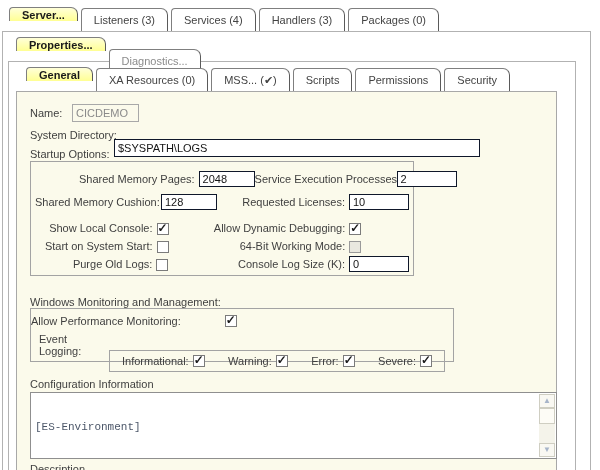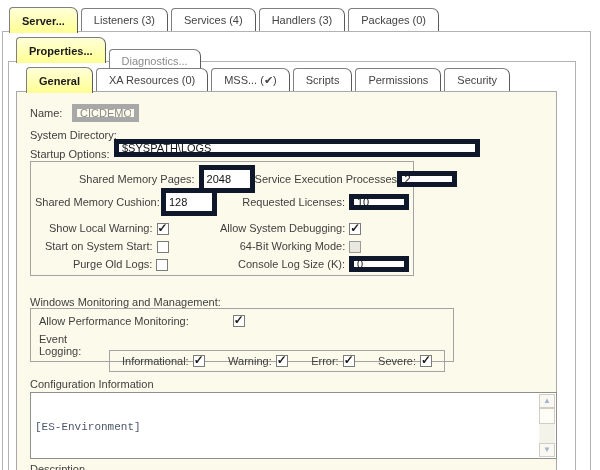--- a/index.html
+++ b/index.html
@@ -9,37 +9,37 @@
   }
   .panel{position:absolute;box-sizing:border-box;border:1px solid #b2b2b2;background:#ffffff;}
   #panel3{background:#fbfaeb;border-color:#a8a8a8;}
   .tabs{position:absolute;display:flex;align-items:flex-start;z-index:6;}
   .tab{
     box-sizing:border-box;height:23px;margin-top:1px;margin-right:3px;display:flex;align-items:center;
     padding:0 12px;background:#ffffff;border:1px solid #7f7f7f;border-bottom:none;border-right-color:#5a5a5a;
     border-radius:4px 7px 0 0;font-size:11px;color:#434343;white-space:nowrap;cursor:default;
   }
   .tab.active{
-    margin-top:0;height:26px;background:linear-gradient(#ffffd9,#ffff93);
+    margin-top:0;height:14px;background:linear-gradient(#ffffd9,#ffff93);
     font-weight:bold;color:#1a1a1a;
   }
   .tab.dim{color:#8b8b8b;margin-top:12px;}
   .lbl{position:absolute;white-space:nowrap;color:#3f3f3f;z-index:5;}
   .txt{
-    position:absolute;box-sizing:border-box;height:18px;border:5px solid #0f172a;background:#ffffff;
+    position:absolute;box-sizing:border-box;height:18px;border:1px solid #0f172a;background:#ffffff;
     font-family:"Liberation Sans",sans-serif;font-size:11px;color:#141414;padding:1px 3px;z-index:5;
   }
   .txt.dis{background:#fbfaeb;color:#8a8a8a;border-color:#a8a8a8;}
   .gbox{position:absolute;box-sizing:border-box;border:1px solid #a3a3a3;z-index:5;}
   .grow{position:absolute;left:4px;right:4px;display:flex;align-items:center;}
   .cl1{width:122px;text-align:right;padding-right:4px;white-space:nowrap;}
   .cf1{width:58px;}
   .cl2{width:138px;text-align:right;padding-right:4px;white-space:nowrap;}
   .cf2{width:62px;}
-  .gtxt{position:static;width:56px;height:28px;}
+  .gtxt{position:static;width:56px;height:16px;}
   .gtxt2{position:static;width:60px;height:16px;}
   .cb{
     position:relative;display:inline-block;box-sizing:border-box;width:12px;height:12px;
     border:1px solid #7b7b7b;background:#ffffff;vertical-align:middle;
   }
   .cb.checked::after{
     content:"\2713";position:absolute;left:0px;top:-3px;font-size:12px;font-weight:bold;color:#1a1a1a;
   }
   .cb.dis{background:#e9e8df;border-color:#9a9a9a;}
   .pair{display:flex;align-items:center;gap:4px;white-space:nowrap;}
@@ -105,42 +105,42 @@
     <div class="cl2">Service Execution Processes:</div>
     <div class="cf2"><input class="txt gtxt2" value="2" style=""></div>
   </div>
   <div class="grow" style="top:31px;height:18px;">
     <div class="cl1">Shared Memory Cushion:</div>
     <div class="cf1"><input class="txt gtxt" value="128" style=""></div>
     <div class="cl2">Requested Licenses:</div>
     <div class="cf2"><input class="txt gtxt2" value="10" style=""></div>
   </div>
   <div class="grow" style="top:58px;height:16px;">
-    <div class="cl1">Show Local Warning:</div>
+    <div class="cl1">Show Local Console:</div>
     <div class="cf1"><span class="cb checked"></span></div>
-    <div class="cl2">Allow System Debugging:</div>
+    <div class="cl2">Allow Dynamic Debugging:</div>
     <div class="cf2"><span class="cb checked"></span></div>
   </div>
   <div class="grow" style="top:76px;height:16px;">
     <div class="cl1">Start on System Start:</div>
     <div class="cf1"><span class="cb"></span></div>
     <div class="cl2">64-Bit Working Mode:</div>
     <div class="cf2"><span class="cb dis"></span></div>
   </div>
   <div class="grow" style="top:93px;height:18px;">
     <div class="cl1">Purge Old Logs:</div>
     <div class="cf1"><span class="cb"></span></div>
     <div class="cl2">Console Log Size (K):</div>
     <div class="cf2"><input class="txt gtxt2" value="0" style=""></div>
   </div>
 </div>
 
 <div class="lbl" style="left:30px;top:296px;">Windows Monitoring and Management:</div>
 <div class="gbox" style="left:30px;top:308px;width:424px;height:54px;">
-  <div class="grow pair" style="top:5px;left:8px;height:14px;gap:44px;">
+  <div class="grow pair" style="top:5px;left:0;height:14px;gap:44px;">
     <span>Allow Performance Monitoring:</span>
     <span class="cb checked"></span>
   </div>
   <div class="grow" style="top:25px;left:8px;height:22px;">
     <span style="width:70px;">Event Logging:</span>
     <div class="gbox" style="position:static;width:336px;height:22px;display:flex;align-items:center;justify-content:space-between;padding:0 12px;margin-left:0;margin-top:31px;">
       <span class="pair">
         <span>Informational:</span>
         <span class="cb checked"></span>
       </span>

